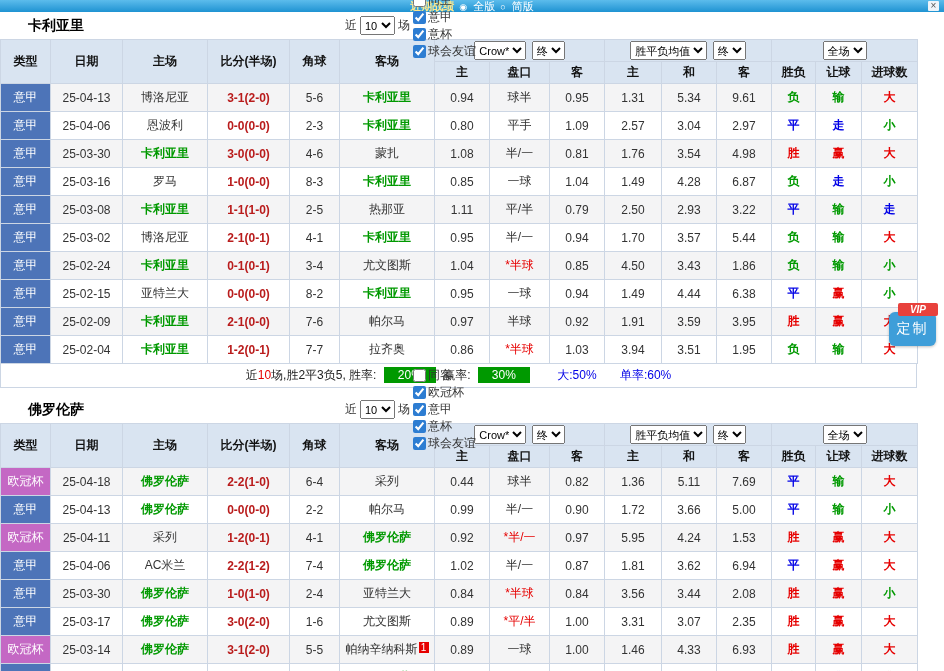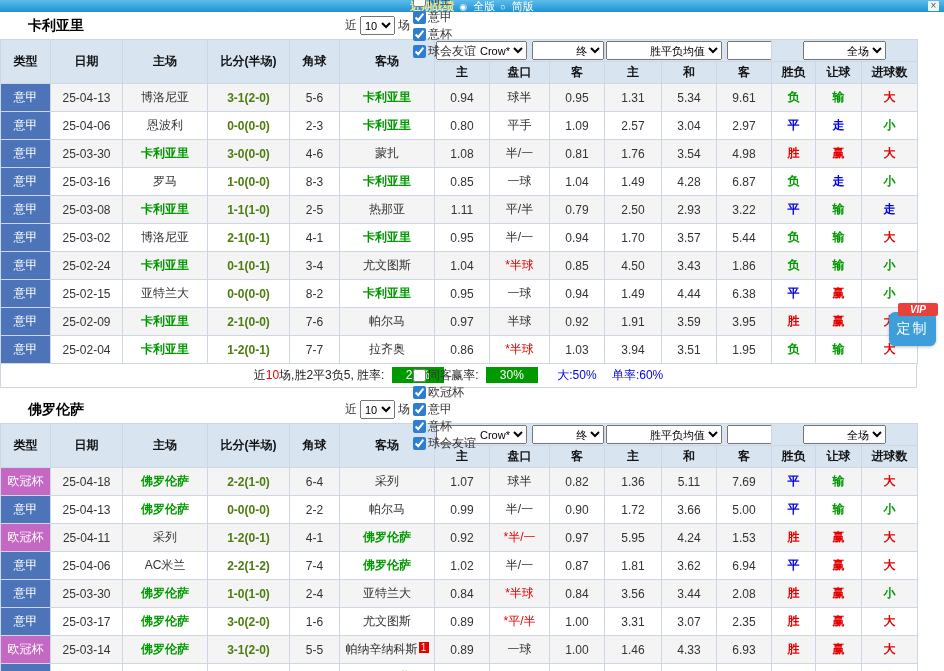--- a/index.html
+++ b/index.html
@@ -13,34 +13,34 @@
   .section-head{position:relative;height:27px;display:flex;align-items:center;background:#fff;}
   .team-title{margin-left:28px;font-size:14px;font-weight:bold;color:#000;}
   .filters{position:absolute;left:345px;top:0;height:27px;display:flex;align-items:center;gap:3px;white-space:nowrap;}
   .filters select{height:19px;font-size:11px;}
   .checks{display:inline-flex;align-items:flex-start;flex-direction:column;}
   .checks label{display:inline-flex;align-items:center;margin-right:3px;cursor:pointer;}
   input[type="checkbox"]{width:13px;height:13px;accent-color:#2d7dd2;margin:0 2px 0 0;}
   table{border-collapse:collapse;table-layout:fixed;width:917px;text-align:center;}
   th,td{border:1px solid #ccd6e4;white-space:nowrap;overflow:hidden;}
   thead th{background:#d9e4f1;height:22px;font-weight:bold;color:#111;font-size:12px;}
-  thead select{height:19px;font-size:11px;margin:0 1px;vertical-align:middle;padding-left:39px;}
+  thead select{height:19px;font-size:11px;margin:0 1px;vertical-align:middle;}
   tbody td{height:28px;font-size:12px;background:#fff;}
   tbody tr:nth-child(odd) td{background:#f4f4f5;}
   td.lg{color:#fff;}
   .hl{color:#090;font-weight:bold;}
-  .score{color:#4d7c0f;font-weight:bold;}
+  .score{color:#b91c1c;font-weight:bold;}
   .b{font-weight:bold;}
   .c-red{color:#e60000;}
   .c-green{color:#090;}
   .c-blue{color:#0000e6;}
   .rcard{display:inline-block;background:#e60000;color:#fff;font-size:10px;line-height:11px;min-width:10px;padding:0 1px;margin-left:1px;vertical-align:2px;}
   .summary{width:917px;height:24px;line-height:22px;text-align:center;border:1px solid #ccd6e4;border-top:none;background:#fff;margin-bottom:8px;color:#222;}
   .badge{display:inline-block;background:#090;color:#fff;padding:0 14px;margin:0 4px;line-height:16px;}
-  .sp{margin-left:12px;}
+  .sp{margin-left:20px;}
   .vip-widget{position:absolute;right:8px;top:312px;width:47px;height:34px;background:#3e9ed9;border-radius:6px;color:#fff;display:flex;align-items:center;justify-content:center;font-size:14px;letter-spacing:2px;cursor:pointer;box-shadow:0 1px 3px rgba(0,0,0,.25);z-index:3;}
   .vip-ribbon{position:absolute;right:6px;top:303px;background:#e8413c;color:#fff;font-size:10px;font-style:italic;font-weight:bold;line-height:13px;padding:0 12px;border-radius:2px;z-index:4;}
 </style>
 </head>
 <body>
 
 <div class="topbar">
   <span class="topbar-title">近期战绩</span>
   <span class="radio-icon">◉</span><span class="opt">全版</span>
   <span class="radio-icon">○</span><span class="opt">简版</span>
@@ -389,21 +389,21 @@
       </tr>
     </thead>
     <tbody>
         <tr>
           <td class="lg" style="background:#c468c4">欧冠杯</td>
           <td>25-04-18</td>
           <td class="hl">佛罗伦萨</td>
           <td class="score">2-2(1-0)</td>
           <td>6-4</td>
           <td class="">采列</td>
-          <td>1.07</td>
+          <td>0.44</td>
           <td class="">球半</td>
           <td>0.82</td>
           <td>1.36</td>
           <td>5.11</td>
           <td>7.69</td>
           <td class="b c-blue">平</td>
           <td class="b c-green">输</td>
           <td class="b c-red">大</td>
         </tr>
         <tr>

